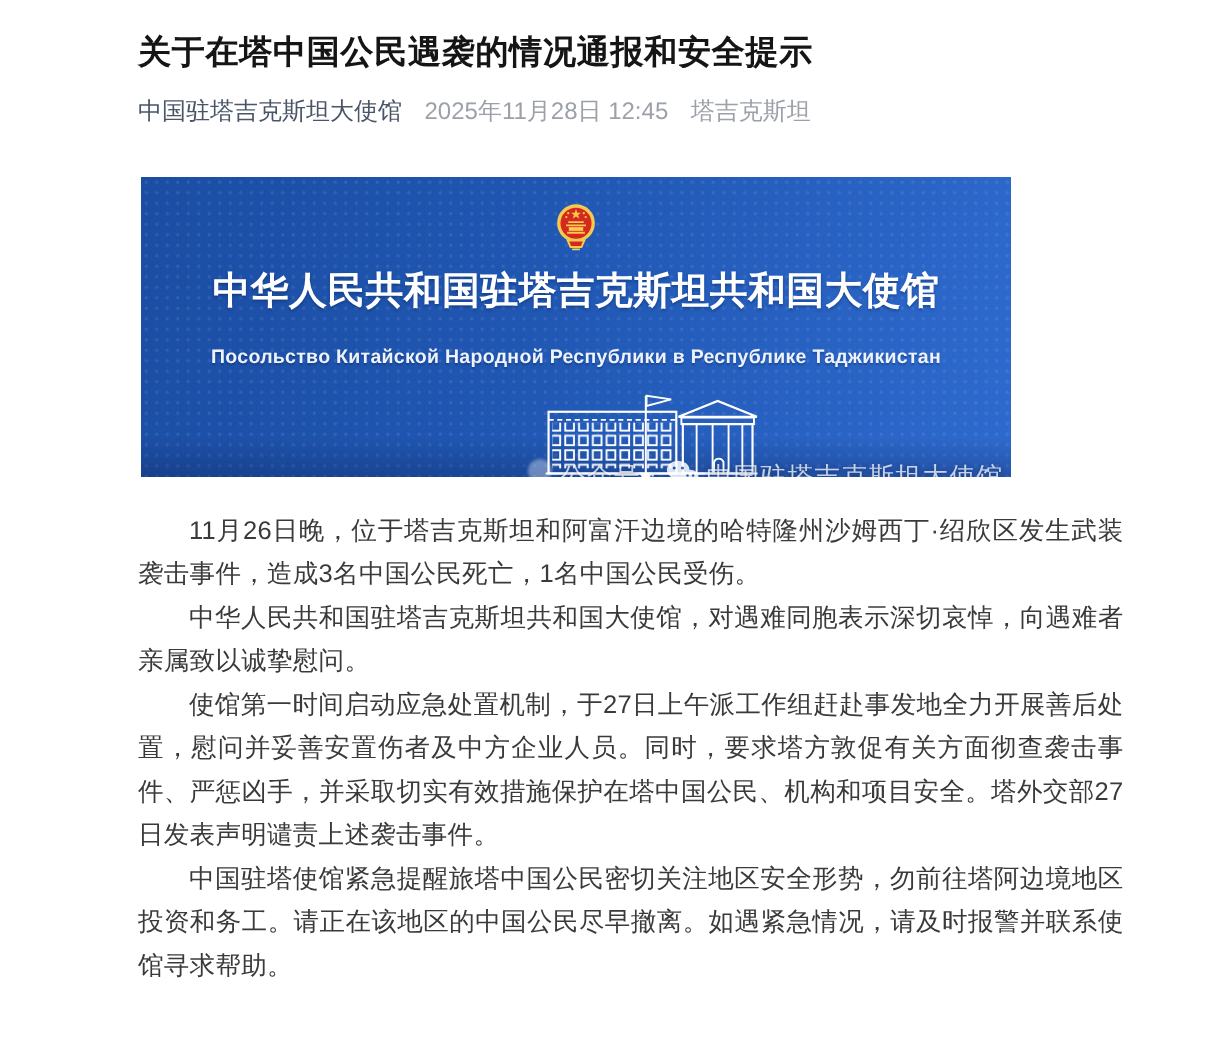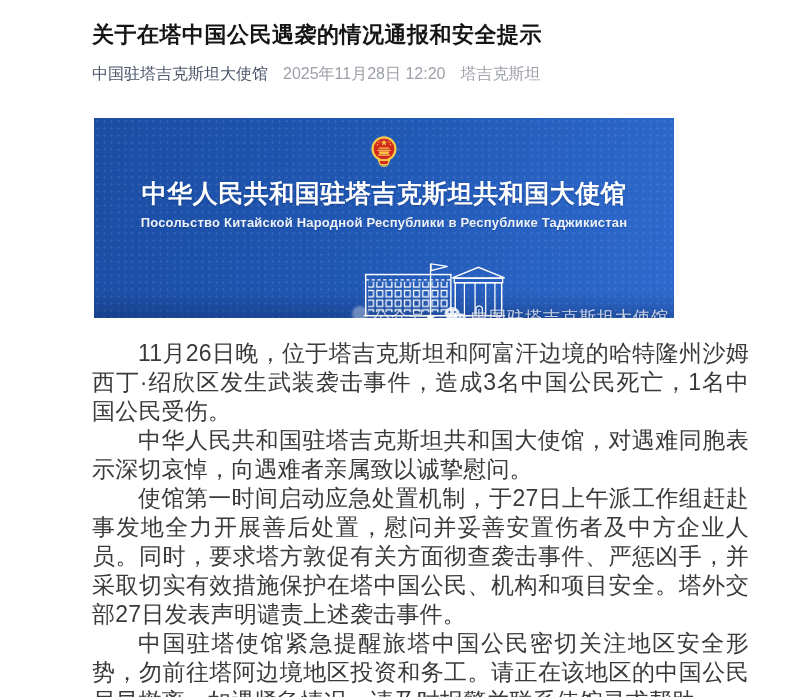--- a/index.html
+++ b/index.html
@@ -47,21 +47,21 @@
   .banner-inner { position:relative; z-index:2; height:100%; }
 
   .emblem { display:block; margin:16px auto 0 auto; width:30px; height:37px; }
 
   .banner-title-cn {
     margin-top:6px; text-align:center;
     color:#ffffff; font-weight:700; font-size:25px; letter-spacing:0.5px;
     text-shadow:0 1px 2px rgba(0,25,70,.35);
   }
   .banner-title-ru {
-    margin-top:5px; text-align:center;
+    margin-top:20px; text-align:center;
     color:#eef3fb; font-weight:700; font-size:13px; letter-spacing:0.2px;
     text-shadow:0 1px 1px rgba(0,25,70,.3);
   }
 
   .building { position:absolute; left:263px; bottom:14px; width:150px; height:60px; }
 
   .watermark {
     position:absolute; right:5px; bottom:5px;
     display:flex; gap:5px;
     color:rgba(255,255,255,.75);
@@ -70,35 +70,35 @@
   }
   .watermark .ghost-dot {
     width:16px; height:16px; border-radius:50%;
     background:rgba(255,255,255,.35); filter:blur(1px);
   }
   .watermark svg { width:22px; height:19px; opacity:.85; }
 
   
   .article-body { margin-top:21px; }
   .article-body p {
-    font-size:23px; line-height:29px; color:#3a3a3a;
+    font-size:17px; line-height:29px; color:#3a3a3a;
     text-align:justify; text-indent:2em; letter-spacing:0.2px;
   }
 </style>
 </head>
 <body>
 
 <div class="page">
   <div class="content">
 
     <h1 class="article-title">关于在塔中国公民遇袭的情况通报和安全提示</h1>
 
     <div class="byline">
       <span class="account-name">中国驻塔吉克斯坦大使馆</span>
-      <span class="pub-date">2025年11月28日 12:20</span>
+      <span class="pub-date">2025年11月28日 12:45</span>
       <span class="pub-location">塔吉克斯坦</span>
     </div>
 
     <div class="banner">
       <div class="banner-inner">
 
         <svg class="emblem" viewBox="0 0 40 50">
           <circle cx="20" cy="20" r="15.5" fill="#d5281e" stroke="#f6c94f" stroke-width="3"></circle>
 
           <polygon points="20,7.5 21.2,10.6 24.4,10.6 21.9,12.6 22.9,15.7 20,13.9 17.1,15.7 18.1,12.6 15.6,10.6 18.8,10.6" fill="#f6c94f"></polygon>

